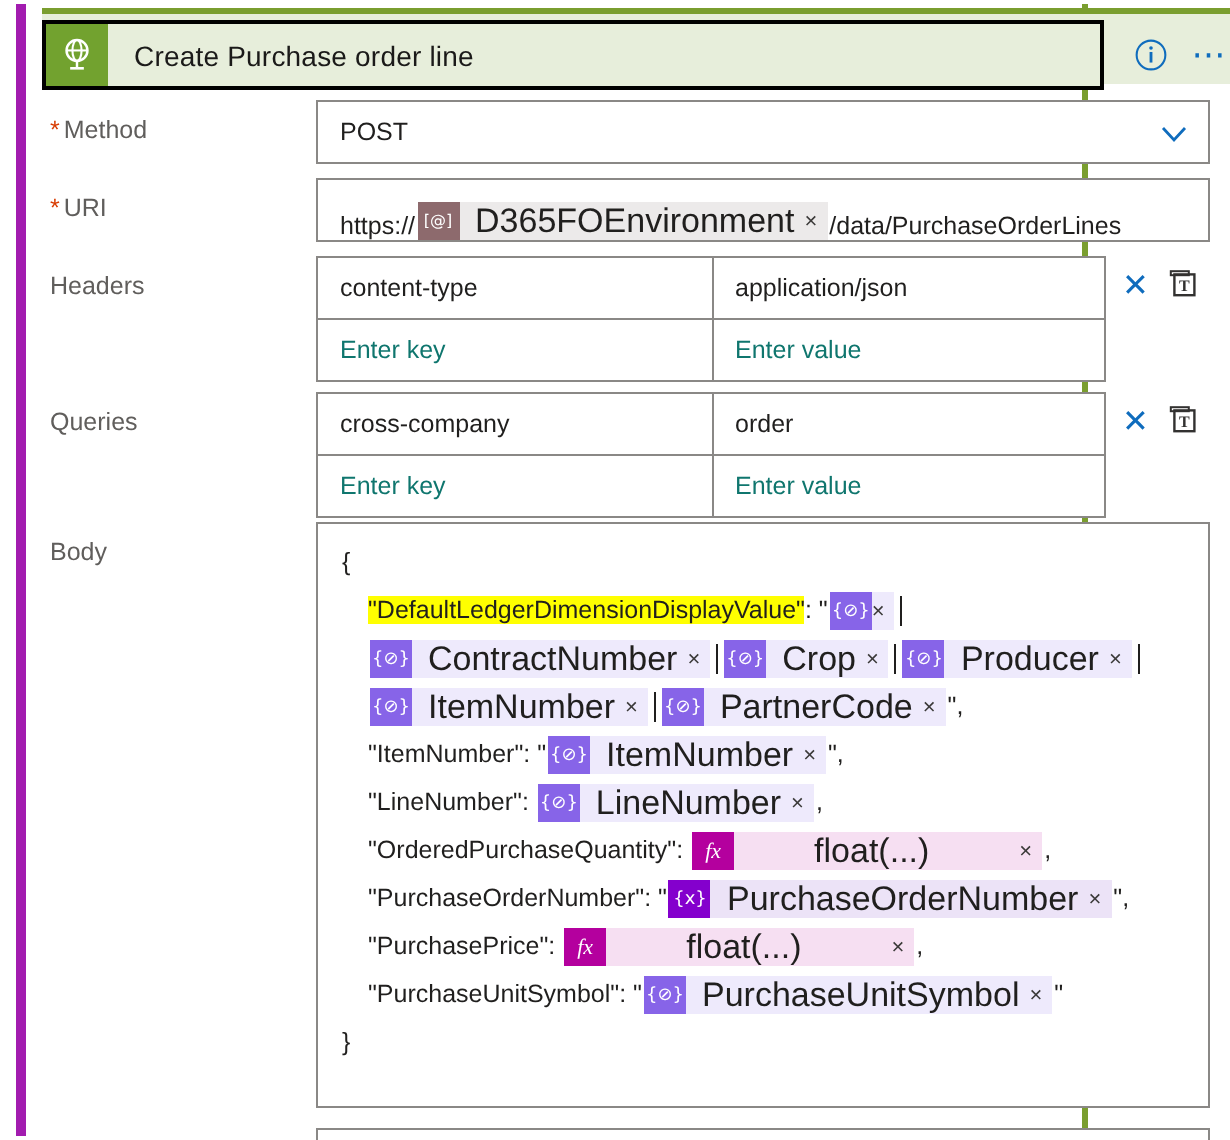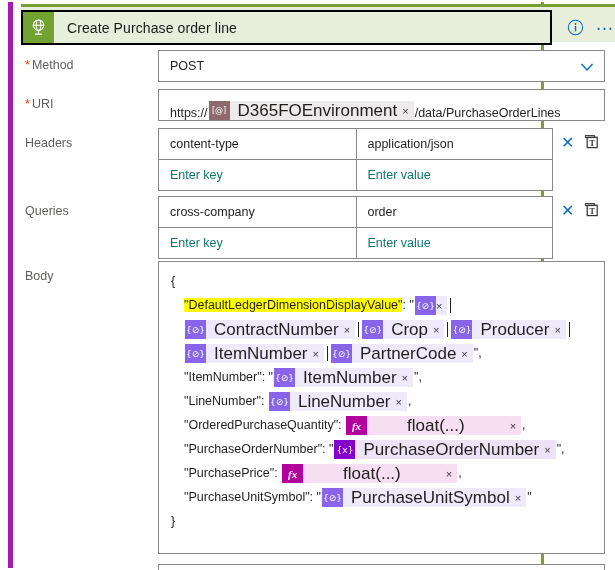--- a/index.html
+++ b/index.html
@@ -197,21 +197,21 @@
   .token.dyn .tok-label,
   .token.dyn .tok-x { background: #eeeafc; }
 
   
   .token.expr .tok-icon {
     background: #a4262c;
     background: #b4009e;
     font-style: italic;
     font-size: 11px;
     font-family: "Liberation Serif", serif;
-    font-weight: bold;
+    font-weight: normal;
   }
   .token.expr .tok-label,
   .token.expr .tok-x { background: #f6dff2; padding-left: 40px; }
 
   
   .token.varb .tok-icon { background: #8400cd; font-size: 9px; }
   .token.varb .tok-label,
   .token.varb .tok-x { background: #ece3f7; }
 
   

